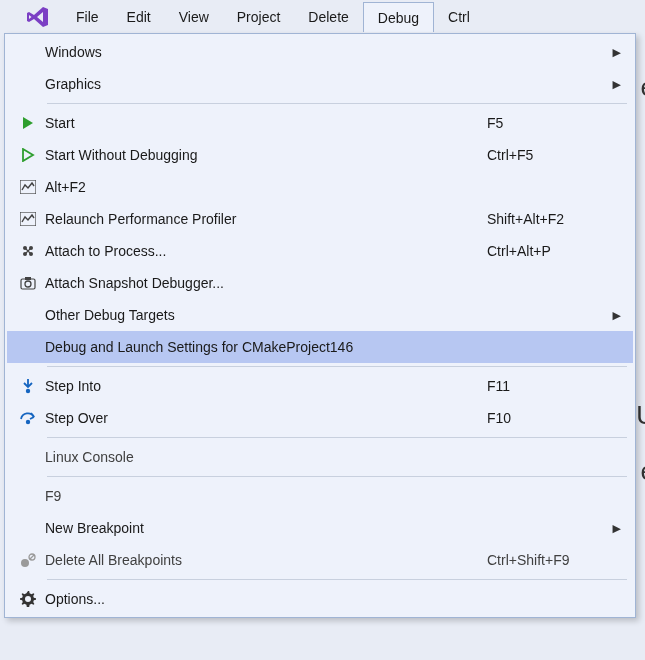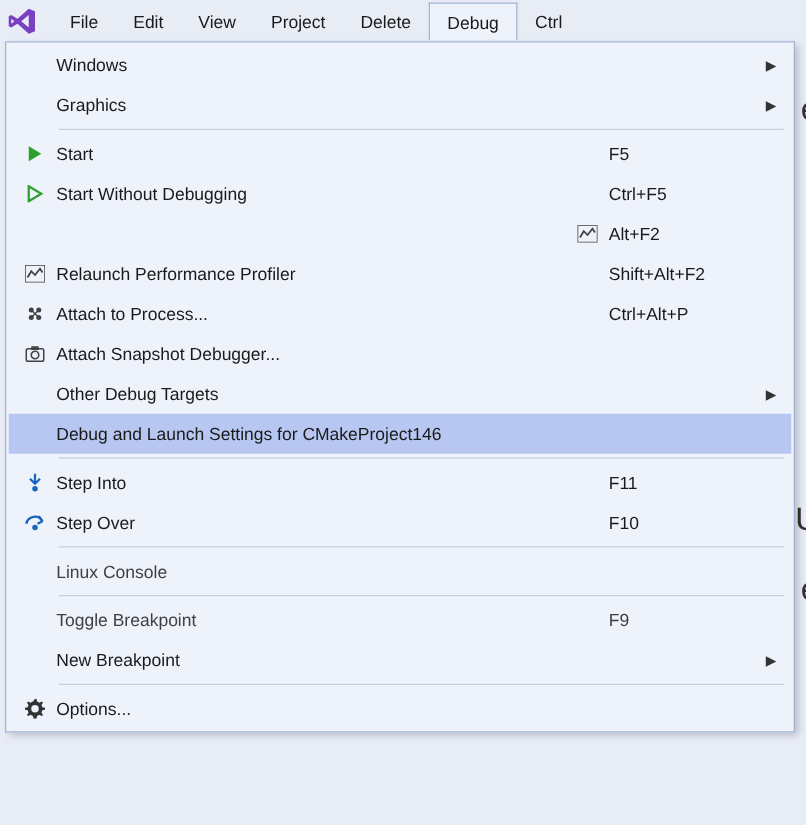--- a/index.html
+++ b/index.html
@@ -10,21 +10,21 @@
     background: #e8ecf5;
     width: 645px;
     height: 660px;
     overflow: hidden;
   }
   .menubar {
     display: flex;
     align-items: center;
     height: 34px;
     background: #e8ecf5;
-    padding-left: 4px;
+    padding-left: 24px;
   }
   .vs-logo {
     width: 28px; height: 28px;
     display: flex; align-items: center; justify-content: center;
     margin-right: 10px;
   }
   .menu-item {
     padding: 6px 14px;
     color: #1a1a1a;
     cursor: default;
@@ -45,21 +45,20 @@
     border: 1px solid #a0b4d4;
     box-shadow: 3px 3px 6px rgba(0,0,0,0.2);
     padding: 2px;
   }
   .row {
     display: flex;
     align-items: center;
     height: 32px;
     padding: 0 12px 0 4px;
     color: #1a1a1a;
-    justify-content: flex-end;
   }
   .row.selected {
     background: #b7c7f2;
   }
   .row.disabled {
     color: #404040;
   }
   .icon-cell {
     width: 34px;
     display: flex;
@@ -241,30 +240,41 @@
     <div class="sep"></div>
     <div class="row disabled">
       <div class="icon-cell"></div>
       <div class="label">Linux Console</div>
       <div class="shortcut"></div>
       <div class="arrow"></div>
     </div>
     <div class="sep"></div>
     <div class="row disabled">
       <div class="icon-cell"></div>
-      <div class="label">Toggle Breakpoint</div>
       <div class="shortcut">F9</div>
       <div class="arrow"></div>
     </div>
     <div class="row">
       <div class="icon-cell"></div>
       <div class="label">New Breakpoint</div>
       <div class="shortcut"></div>
       <div class="arrow">▶</div>
     </div>
+    <div class="row disabled">
+      <div class="icon-cell">
+        <svg width="16" height="16" viewBox="0 0 16 16">
+          <circle cx="5" cy="11" r="4" fill="#9a9a9a"></circle>
+          <circle cx="12" cy="5" r="3" fill="none" stroke="#9a9a9a" stroke-width="1.3"></circle>
+          <path d="M10 7 L14 3" stroke="#9a9a9a" stroke-width="1.3"></path>
+        </svg>
+      </div>
+      <div class="label">Delete All Breakpoints</div>
+      <div class="shortcut">Ctrl+Shift+F9</div>
+      <div class="arrow"></div>
+    </div>
     <div class="sep"></div>
     <div class="row">
       <div class="icon-cell">
         <svg width="16" height="16" viewBox="0 0 16 16">
           <path d="M8 0 L9.2 0 L9.6 2.2 A6 6 0 0 1 11.5 3.2 L13.5 2.2 L14.4 3.1 L13.2 4.9 A6 6 0 0 1 13.8 6.8 L16 7.2 L16 8.8 L13.8 9.2 A6 6 0 0 1 13.2 11.1 L14.4 12.9 L13.5 13.8 L11.5 12.8 A6 6 0 0 1 9.6 13.8 L9.2 16 L6.8 16 L6.4 13.8 A6 6 0 0 1 4.5 12.8 L2.5 13.8 L1.6 12.9 L2.8 11.1 A6 6 0 0 1 2.2 9.2 L0 8.8 L0 7.2 L2.2 6.8 A6 6 0 0 1 2.8 4.9 L1.6 3.1 L2.5 2.2 L4.5 3.2 A6 6 0 0 1 6.4 2.2 Z M8 5 A3 3 0 1 0 8 11 A3 3 0 0 0 8 5 Z" fill="#333"></path>
         </svg>
       </div>
       <div class="label">Options...</div>
       <div class="shortcut"></div>
       <div class="arrow"></div>

